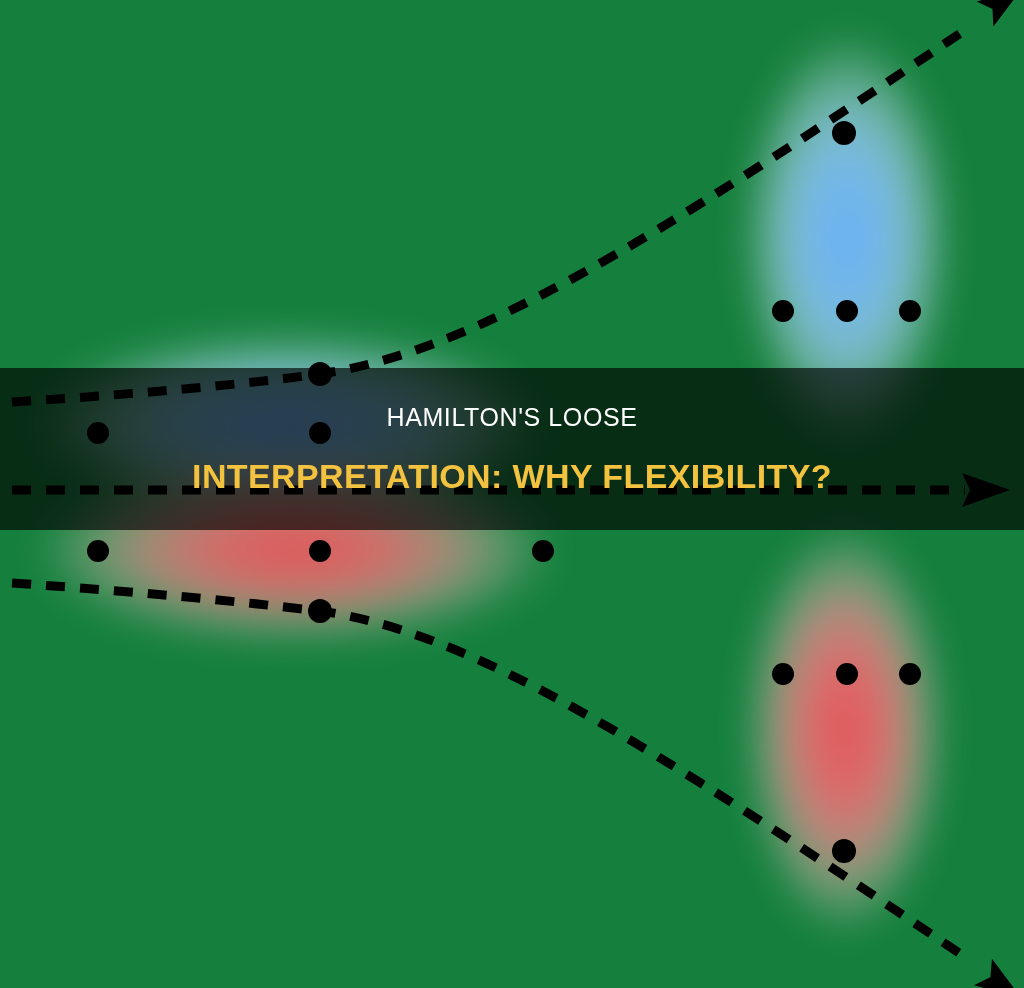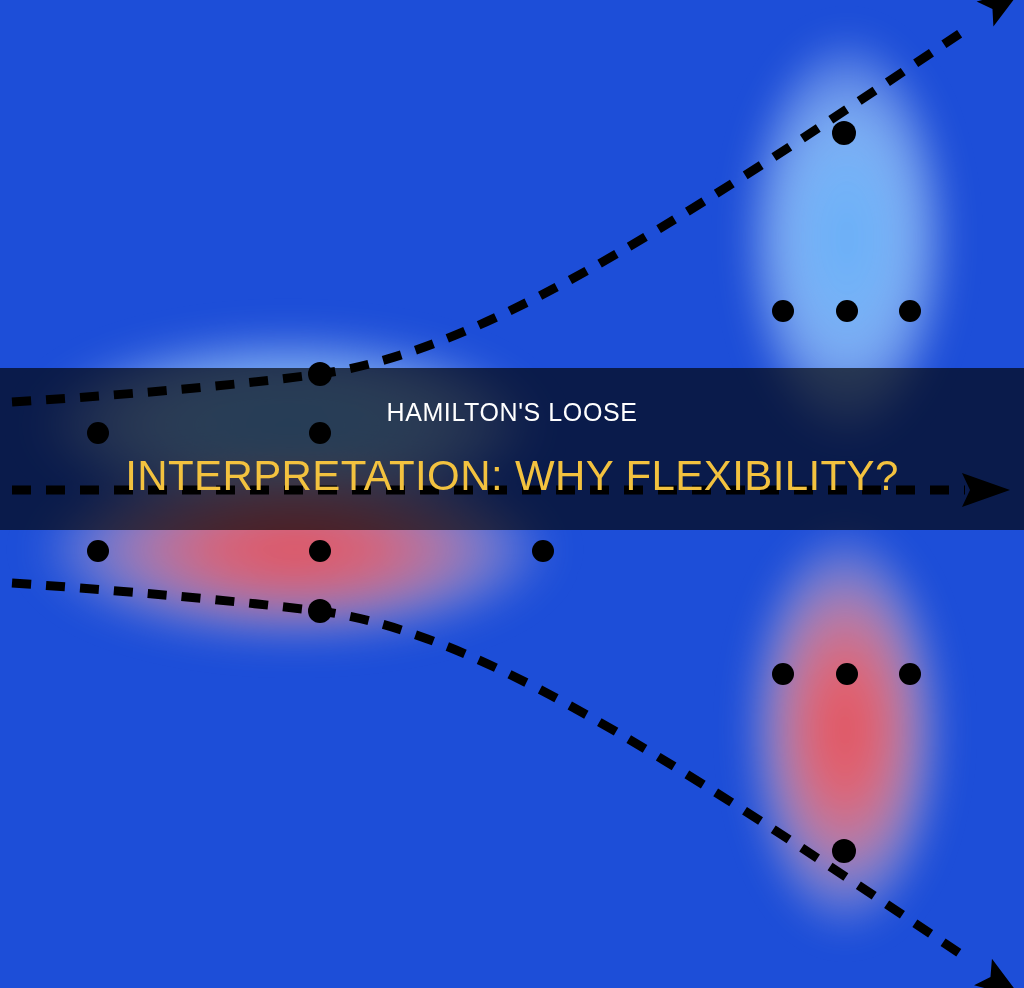--- a/index.html
+++ b/index.html
@@ -8,21 +8,21 @@
     background: #ffffff;
   }
   body {
     font-family: "Liberation Sans", sans-serif;
   }
   #stage {
     position: relative;
     width: 1024px;
     height: 988px;
     overflow: hidden;
-    background: #1d4ed8;
+    background: #15803d;
   }
 
   
   .blob {
     position: absolute;
     border-radius: 50%;
     pointer-events: none;
   }
 
   
@@ -114,25 +114,25 @@
     color: #ffffff;
     font-size: 25px;
     letter-spacing: 0.6px;
     line-height: 1.08;
     text-align: center;
     font-weight: 400;
     margin-bottom: 10px;
   }
   #caption-line-2 {
     color: #f3c23f;
-    font-size: 42px;
+    font-size: 34px;
     letter-spacing: 0.4px;
     line-height: 1.08;
     text-align: center;
-    font-weight: 400;
+    font-weight: 700;
     margin-top: 17px;
   }
 </style>
 </head>
 <body>
 
 <div id="stage">
 
   <div class="blob" id="blob-blue-right"></div>
   <div class="blob" id="blob-blue-left"></div>

